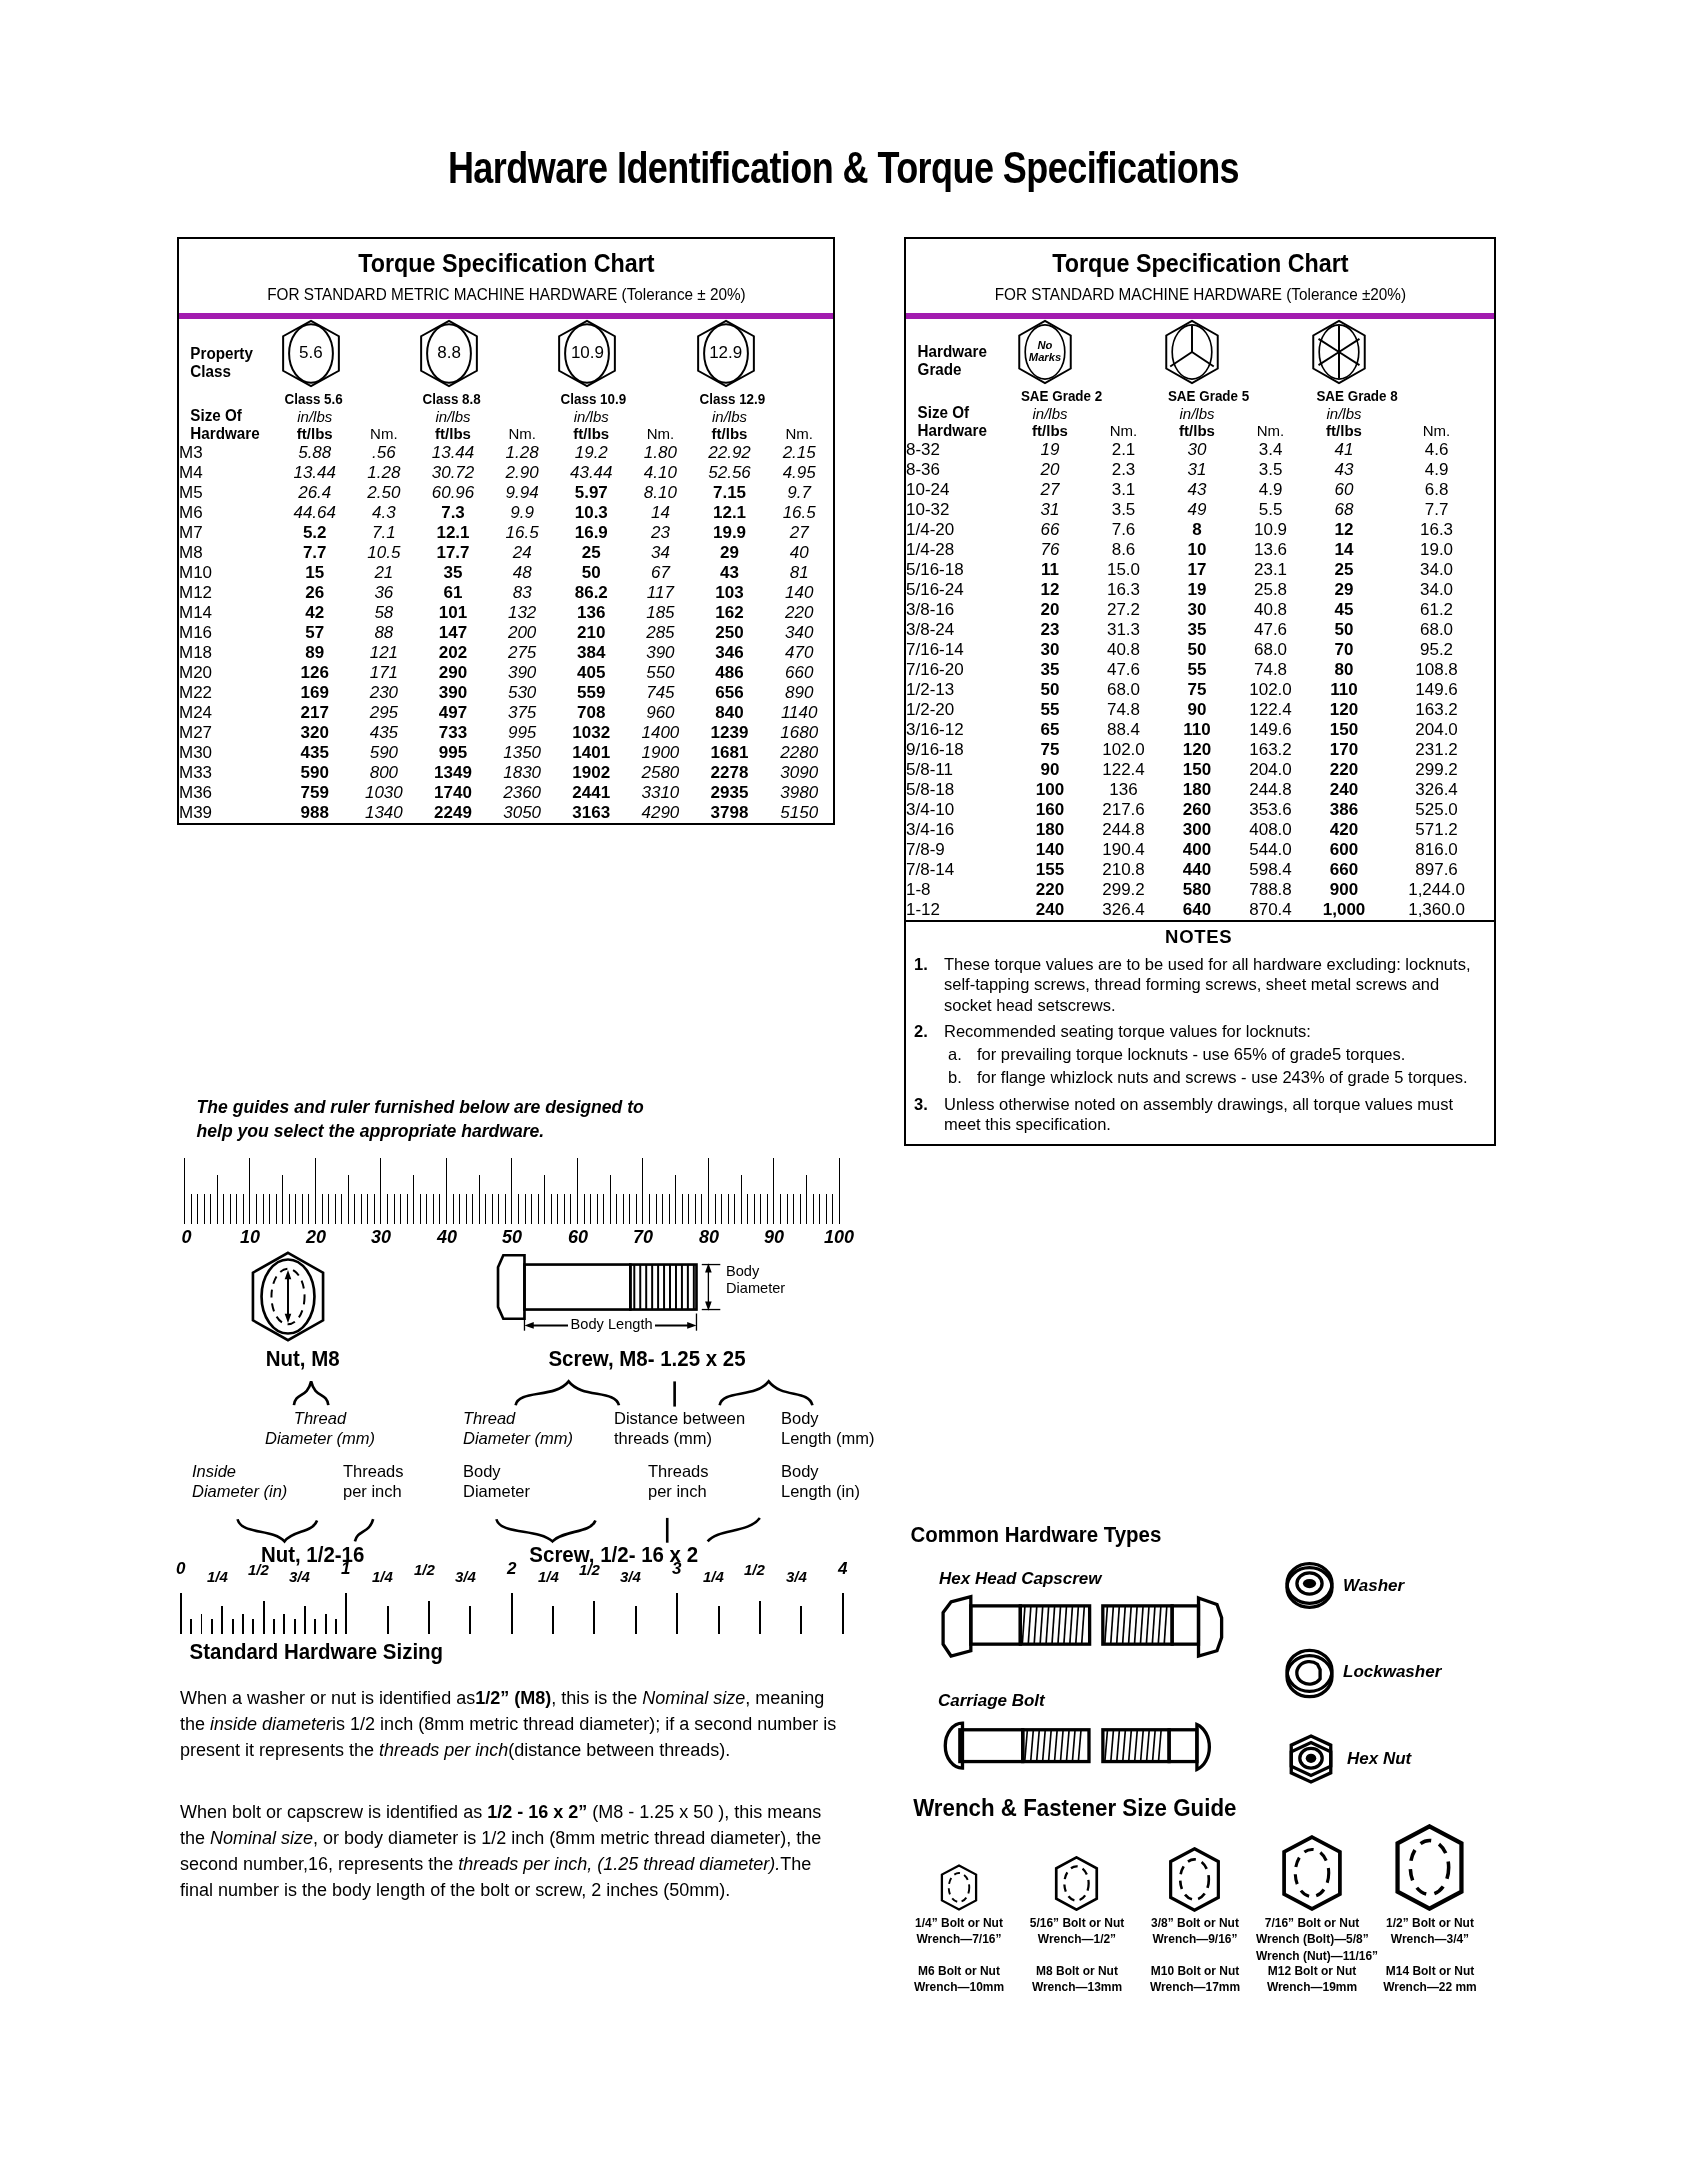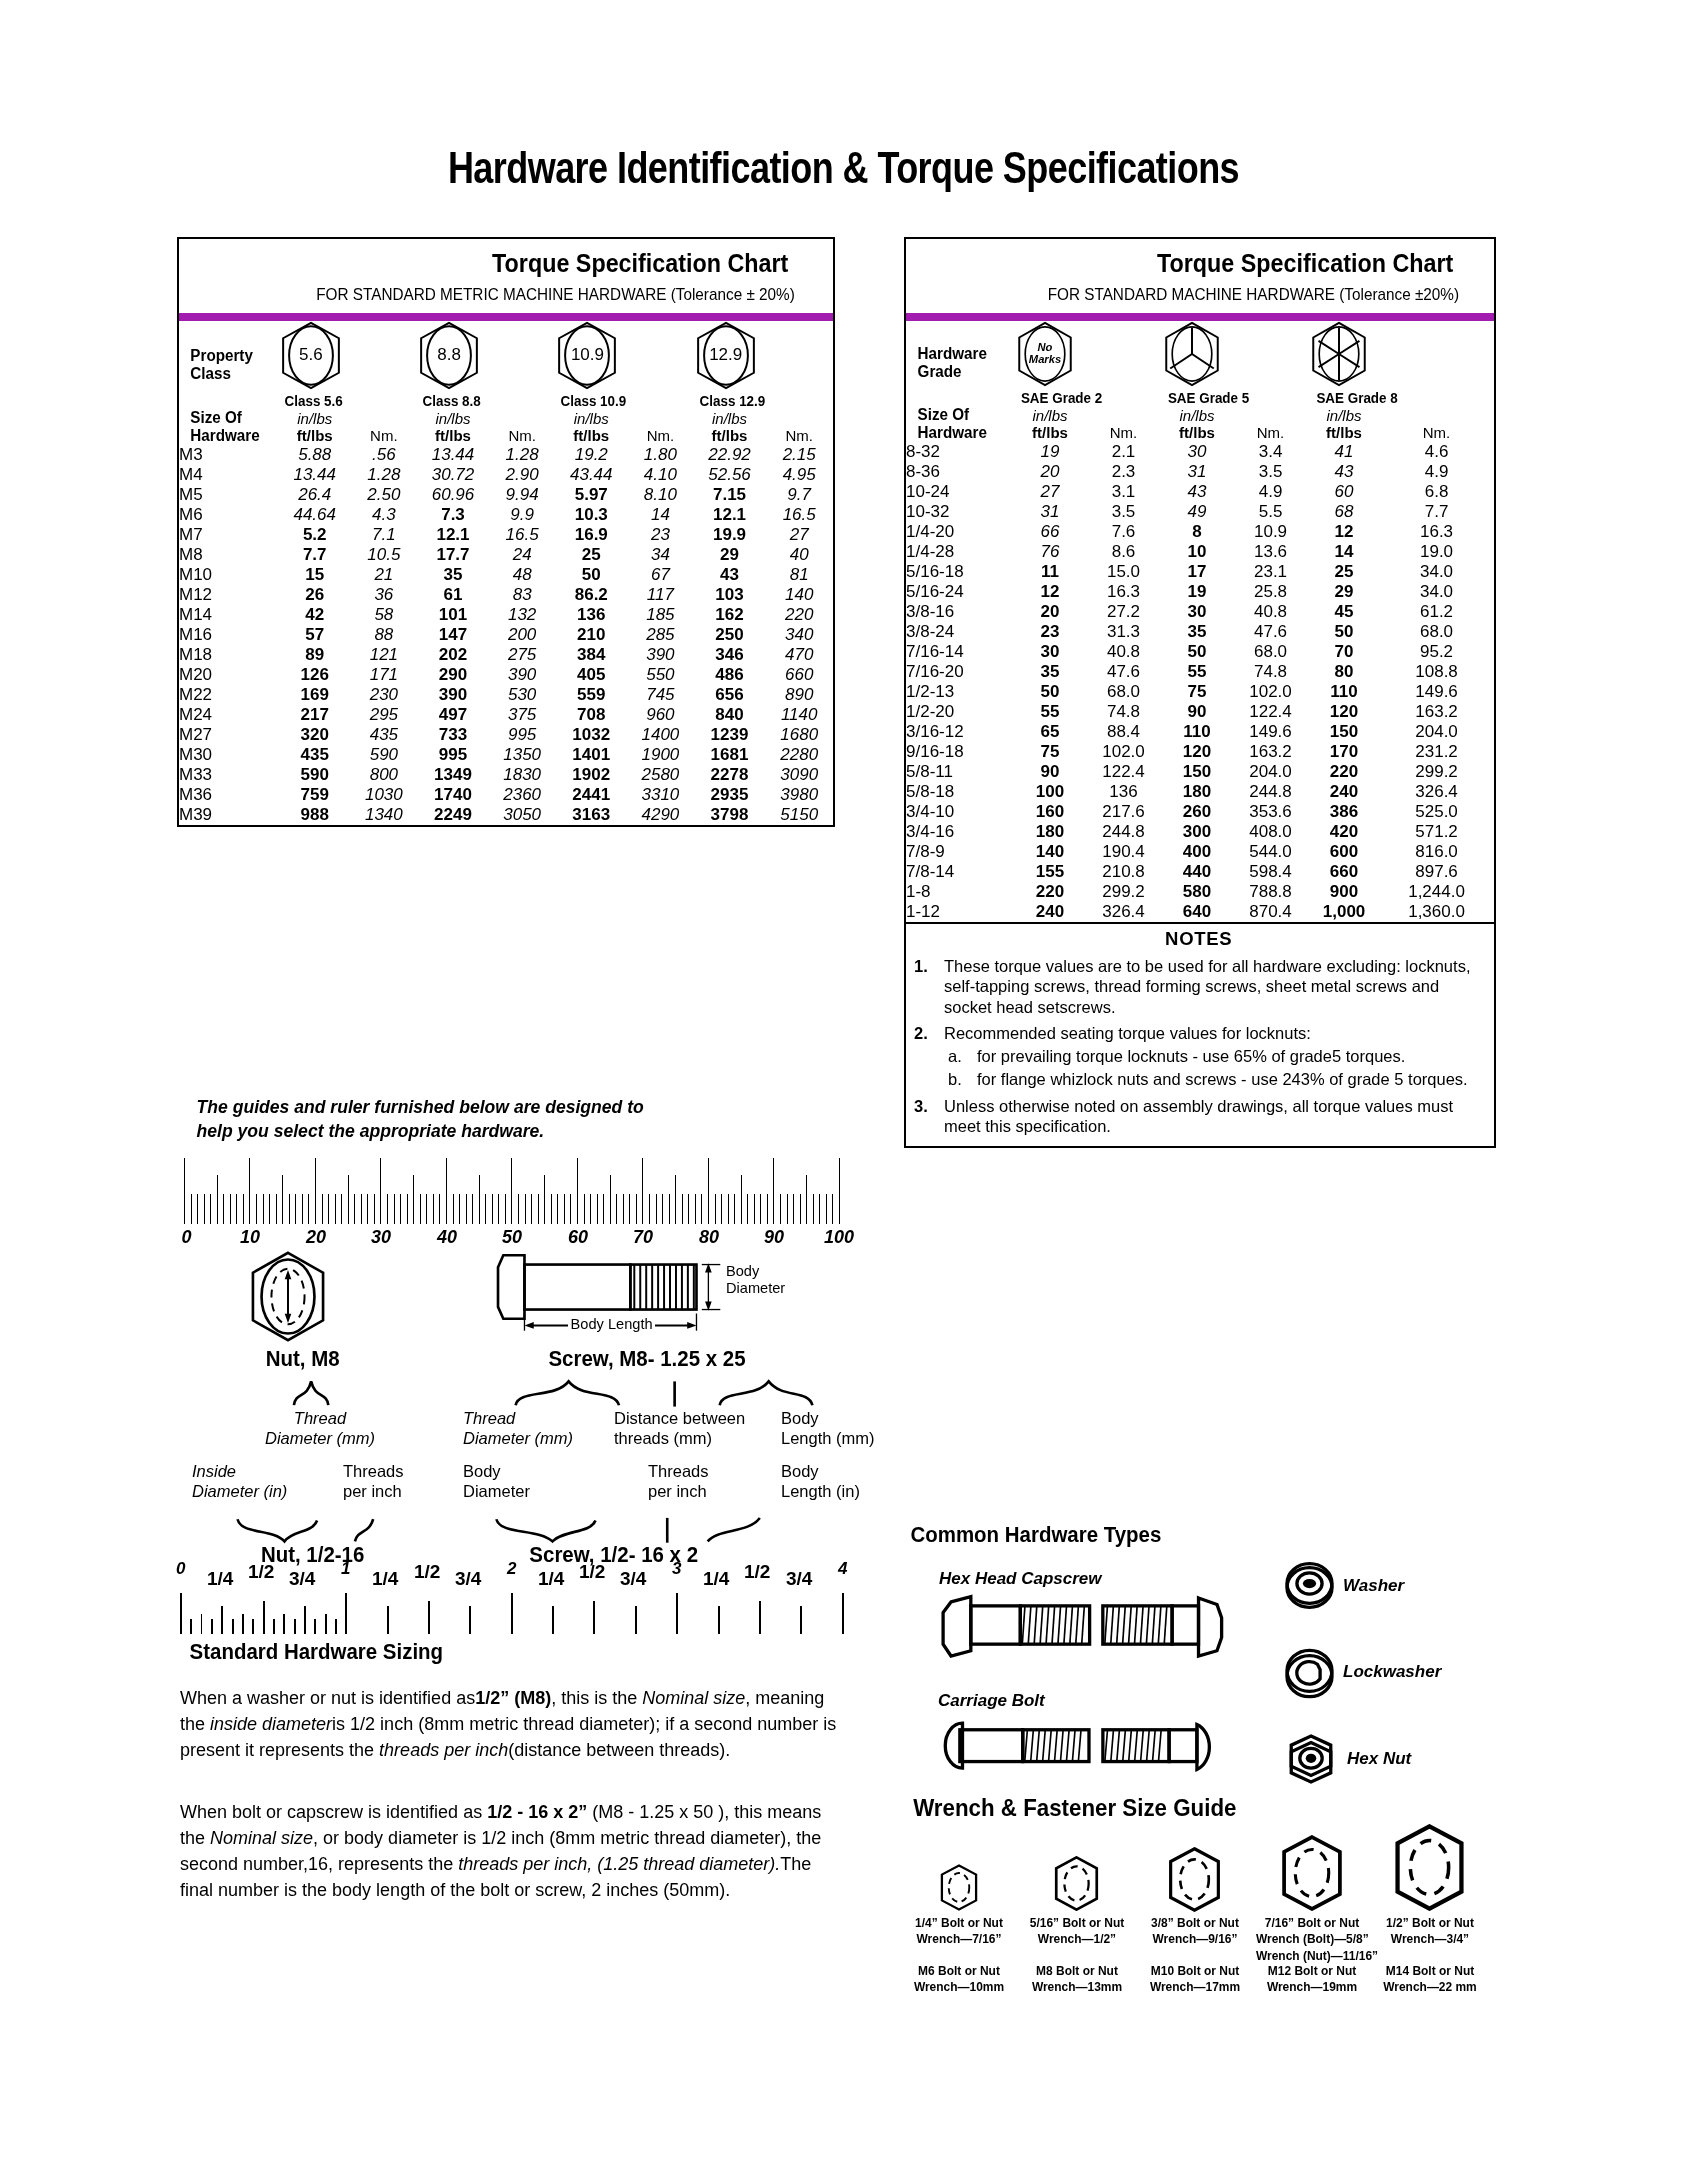--- a/index.html
+++ b/index.html
@@ -18,21 +18,21 @@
     text-align:center;
     font-size:45px; font-weight:bold;
     letter-spacing:-0.7px;
     transform:scaleX(0.80);
     transform-origin:center top;
     white-space:nowrap;
   }
 
   
   .card { position:absolute; border:2px solid #000; background:#fff; }
-  .card-head { border-bottom:8px solid #a21caf; padding:9.3px 6.6px 8px; text-align:right; }
+  .card-head { border-bottom:6px solid #a21caf; padding:9.3px 6.6px 8px; text-align:center; }
   .card-title { font-size:26.5px; font-weight:bold; transform:scaleX(0.88); }
   .card-sub { font-size:17px; margin-top:5.3px; transform:scaleX(0.90); white-space:nowrap; }
 
   table.spec { border-collapse:collapse; width:100%; table-layout:fixed; }
   table.spec td, table.spec th { border:0; padding:0; }
 
   .gradecell { border-left:1.3px solid #000; text-align:left; vertical-align:middle; padding:4px 1.3px 5.3px; }
   .gradelabel { font-size:14.6px; font-weight:bold; margin-top:1.3px; transform:scaleX(0.92); }
   .rowlabel { font-size:16px; font-weight:bold; line-height:1.12; padding-left:9.3px; transform:scaleX(0.95); }
 
@@ -64,21 +64,21 @@
   .note .t { flex:1; }
   .subnote { display:flex; font-size:16.5px; line-height:1.24; margin-top:2.6px; padding-left:34px; }
   .subnote .n { width:29px; flex:0 0 29px; }
 
   
   .mm-ruler { position:absolute; }
   .tick { position:absolute; bottom:0; width:1.3px; background:#000; }
   .mmlabel { position:absolute; font-size:18px; font-weight:bold; font-style:italic; }
 
   .inlabel { position:absolute; font-size:17px; font-weight:bold; font-style:italic; }
-  .insub   { position:absolute; font-size:19px; font-weight:bold; }
+  .insub   { position:absolute; font-size:15px; font-weight:bold; font-style:italic; }
 
   
   .blurb { position:absolute; font-size:18.5px; font-weight:bold; font-style:italic; line-height:1.28; transform:scaleX(0.95); }
   .capt { position:absolute; font-size:22px; font-weight:bold; white-space:nowrap; transform:scaleX(0.93); }
   .ann  { position:absolute; font-size:16.5px; font-style:italic; line-height:1.22; }
   .sect-h { position:absolute; font-size:22px; font-weight:bold; transform:scaleX(0.93); white-space:nowrap; }
   .para { position:absolute; font-size:18px; line-height:1.44; }
   .para i { font-style:italic; }
   .para b { font-weight:bold; }
 

